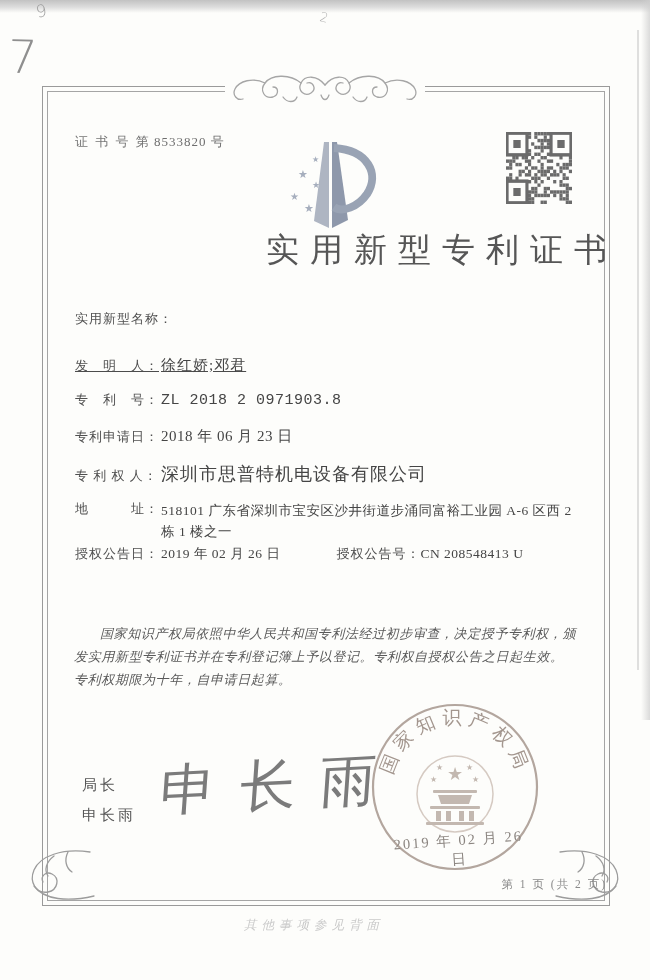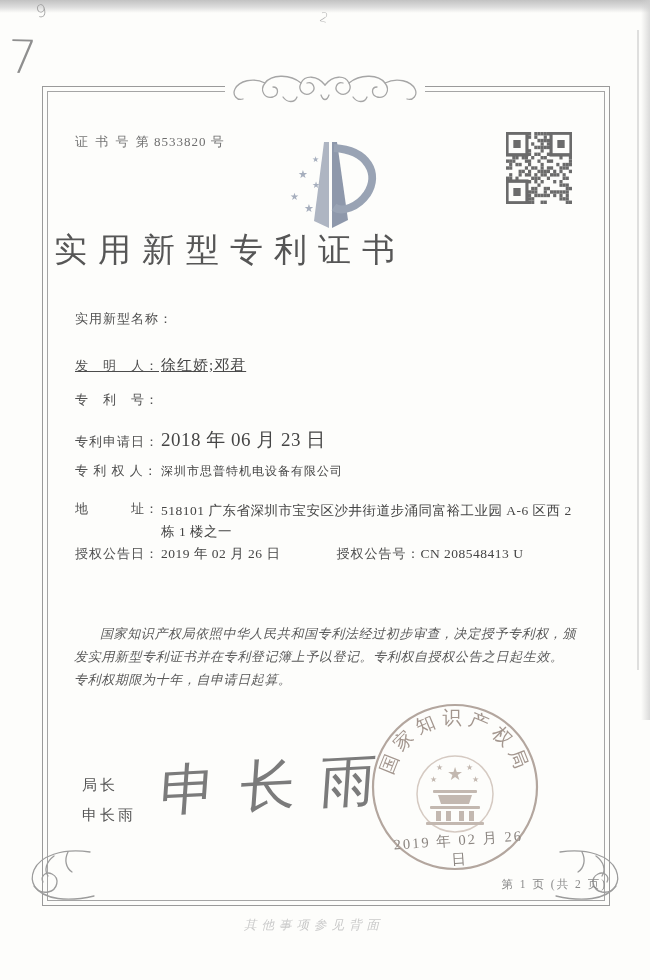--- a/index.html
+++ b/index.html
@@ -28,31 +28,31 @@
   .ornament-top{position:absolute;left:225px;top:68px;width:200px;height:42px;
     background:#fdfdfb;display:flex;align-items:center;justify-content:center;}
   .flourish{position:absolute;width:74px;height:60px;}
   .flourish-left{left:24px;top:846px;}
   .flourish-right{left:552px;top:846px;transform:scaleX(-1);}
   
   .cert-no-line{position:absolute;left:75px;top:133px;font-size:13px;letter-spacing:2px;color:#767676;}
   .cert-no-line .num{letter-spacing:1px;color:#6e6e6e;}
   .logo{position:absolute;left:268px;top:136px;width:128px;height:102px;}
   .qr{position:absolute;left:506px;top:132px;width:66px;height:72px;}
-  .doc-title{position:absolute;left:43px;top:228px;width:564px;text-align:left;
+  .doc-title{position:absolute;left:43px;top:228px;width:564px;text-align:right;
     font-size:33px;letter-spacing:11px;padding-left:11px;color:#565656;font-weight:500;}
   
   .row{position:absolute;left:75px;display:flex;align-items:baseline;white-space:nowrap;}
   .row .lbl{font-size:13px;color:#4f4f4f;letter-spacing:1px;width:86px;flex:0 0 86px;}
   .row .val{color:#454545;}
   .r-name{top:310px;}   .r-name .val{font-size:17px;letter-spacing:1.5px;}
   .r-inventor{top:356px;text-decoration:underline;} .r-inventor .val{font-size:15px;letter-spacing:1px;}
   .r-patno{top:391px;}  .r-patno .val{font-size:15px;font-family:"Liberation Mono","DejaVu Sans Mono",monospace;letter-spacing:.5px;}
-  .r-filing{top:427px;} .r-filing .val{font-size:19px;letter-spacing:.5px;font-family:Liberation Serif, serif;}
-  .r-patentee{top:462px;} .r-patentee .val{font-size:12px;letter-spacing:1px;text-align:right;}
+  .r-filing{top:427px;} .r-filing .val{font-size:15px;letter-spacing:.5px;font-family:Liberation Serif, serif;}
+  .r-patentee{top:462px;} .r-patentee .val{font-size:18px;letter-spacing:1px;text-align:right;}
   .r-address{top:500px;align-items:flex-start;}
   .r-address .val{font-size:13.5px;letter-spacing:.5px;white-space:normal;width:420px;line-height:21px;}
   .r-grant{top:545px;}
   .r-grant .val{font-size:13.5px;letter-spacing:.5px;}
   .r-grant .lbl2{font-size:13px;color:#4f4f4f;letter-spacing:1px;margin-left:56px;}
   
   .body-text{position:absolute;left:74px;top:576px;width:502px;
     font-size:13px;line-height:23px;color:#595959;font-style:italic;letter-spacing:.6px;margin-top:46px;}
   .body-text p{margin:0;text-indent:2em;}
   
@@ -288,20 +288,21 @@
 
 <div class="row r-name">
   <span class="lbl">实用新型名称：</span>
 </div>
 <div class="row r-inventor">
   <span class="lbl">发　明　人：</span>
   <span class="val">徐红娇;邓君</span>
 </div>
 <div class="row r-patno">
   <span class="lbl">专　利　号：</span>
+  <span class="val">ZL 2018 2 0971903.8</span>
 </div>
 <div class="row r-filing">
   <span class="lbl">专利申请日：</span>
   <span class="val">2018 年 06 月 23 日</span>
 </div>
 <div class="row r-patentee">
   <span class="lbl">专 利 权 人：</span>
   <span class="val">深圳市思普特机电设备有限公司</span>
 </div>
 <div class="row r-address">

